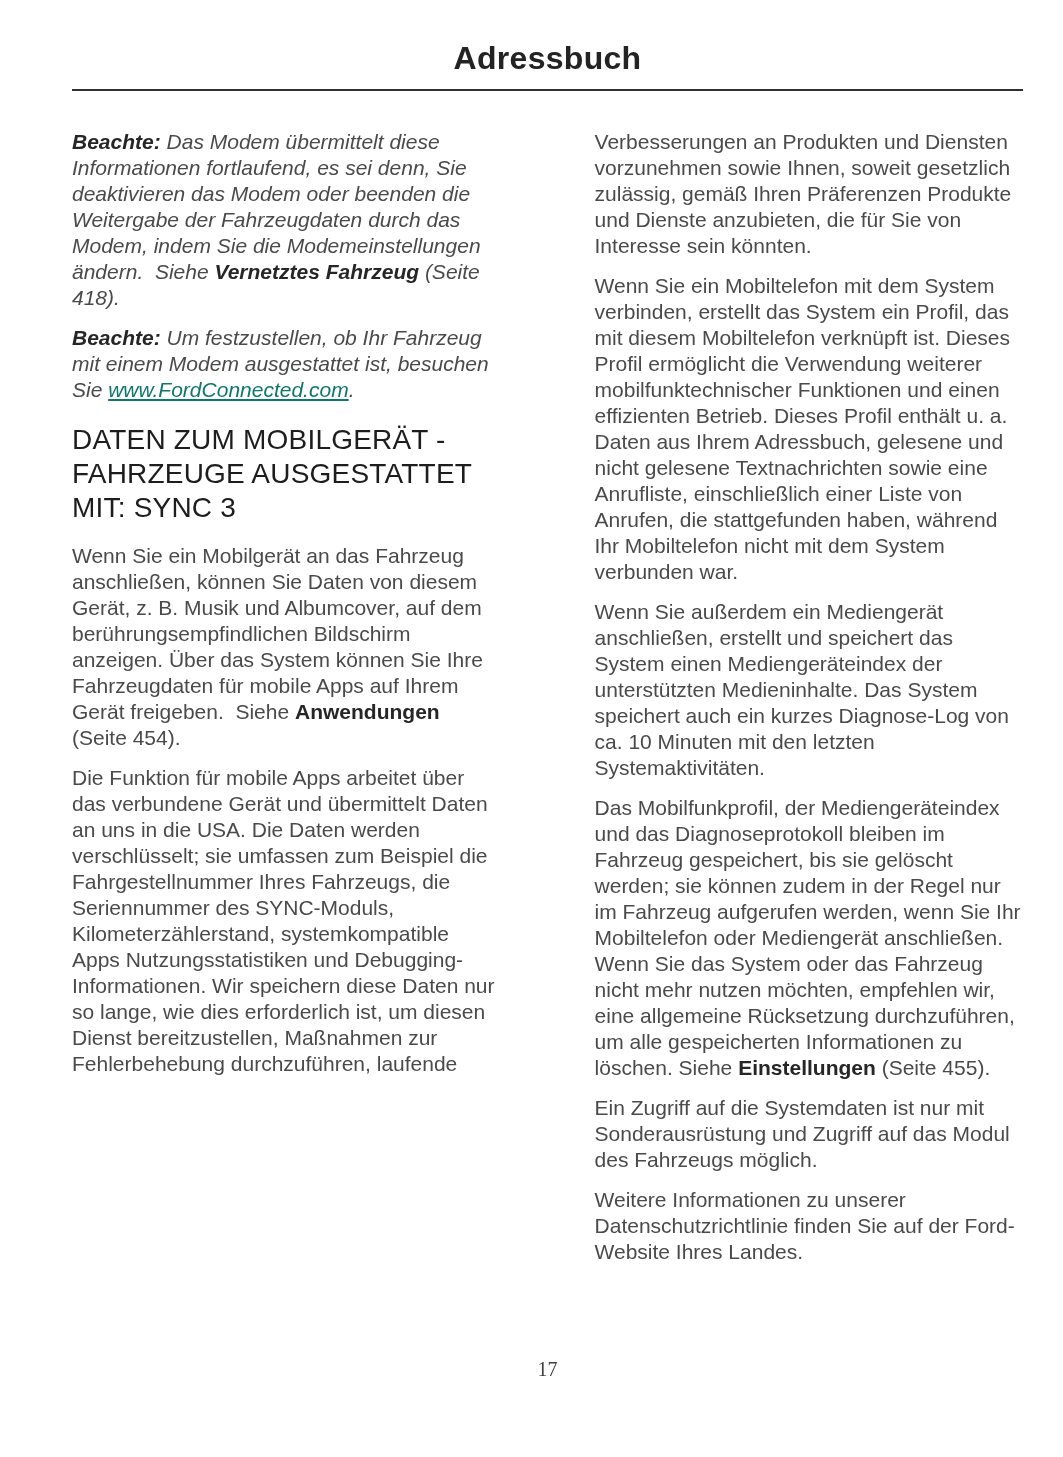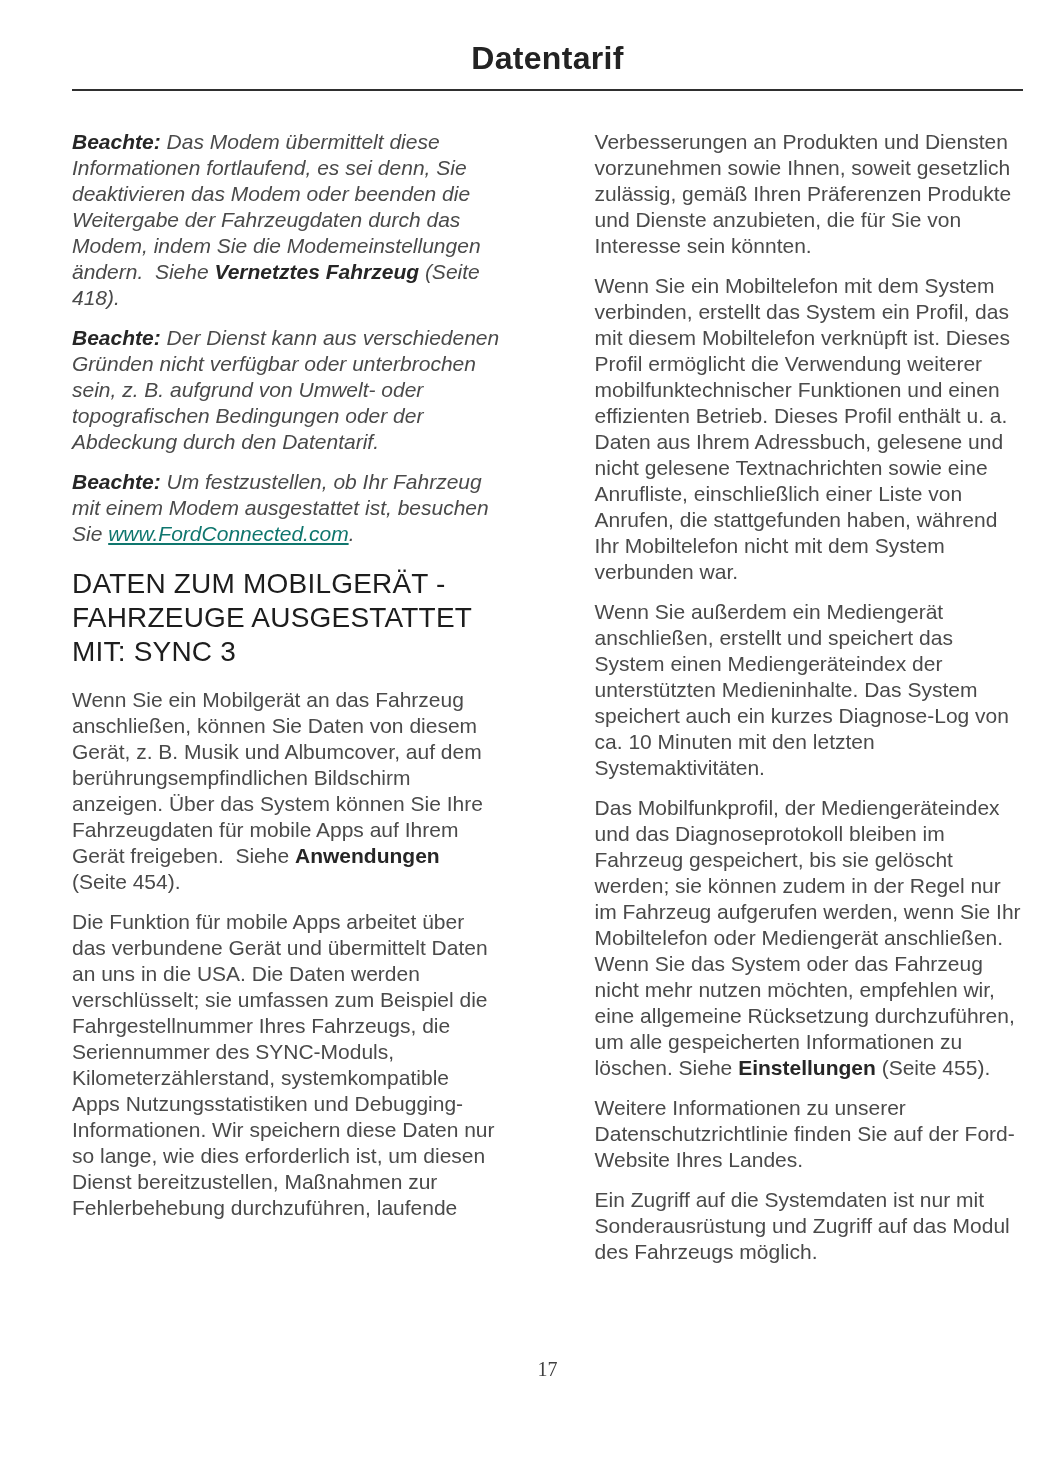--- a/index.html
+++ b/index.html
@@ -74,36 +74,35 @@
     text-align: center;
     font-size: 20px;
     color: #3f3f3f;
     font-family: Liberation Serif, serif;
   }
 </style>
 </head>
 <body>
 
 <div class="page">
-  <h1 class="doc-title">Datentarif</h1>
+  <h1 class="doc-title">Adressbuch</h1>
   <hr class="title-rule">
   <div class="columns">
     <div class="col col-left">
         <p class="note"><span class="seg-bold">Beachte: </span><span class="seg-italic">Das Modem übermittelt diese Informationen fortlaufend, es sei denn, Sie deaktivieren das Modem oder beenden die Weitergabe der Fahrzeugdaten durch das Modem, indem Sie die Modemeinstellungen ändern. &nbsp;Siehe </span><span class="seg-bold seg-italic">Vernetztes Fahrzeug</span><span class="seg-italic"> (Seite 418).</span></p>
-        <p class="note"><span class="seg-bold">Beachte: </span><span class="seg-italic">Der Dienst kann aus verschiedenen Gründen nicht verfügbar oder unterbrochen sein, z. B. aufgrund von Umwelt- oder topografischen Bedingungen oder der Abdeckung durch den Datentarif.</span></p>
         <p class="note"><span class="seg-bold">Beachte: </span><span class="seg-italic">Um festzustellen, ob Ihr Fahrzeug mit einem Modem ausgestattet ist, besuchen Sie </span><a class="link seg-italic">www.FordConnected.com</a><span class="seg-italic">.</span></p>
         <h2 class="section-heading">DATEN ZUM MOBILGERÄT -
 FAHRZEUGE AUSGESTATTET
 MIT: SYNC 3</h2>
         <p class="body-paragraph"><span class="">Wenn Sie ein Mobilgerät an das Fahrzeug anschließen, können Sie Daten von diesem Gerät, z. B. Musik und Albumcover, auf dem berührungsempfindlichen Bildschirm anzeigen. Über das System können Sie Ihre Fahrzeugdaten für mobile Apps auf Ihrem Gerät freigeben. &nbsp;Siehe </span><span class="seg-bold">Anwendungen</span><span class=""> (Seite 454).</span></p>
         <p class="body-paragraph"><span class="">Die Funktion für mobile Apps arbeitet über das verbundene Gerät und übermittelt Daten an uns in die USA. Die Daten werden verschlüsselt; sie umfassen zum Beispiel die Fahrgestellnummer Ihres Fahrzeugs, die Seriennummer des SYNC-Moduls, Kilometerzählerstand, systemkompatible Apps Nutzungsstatistiken und Debugging-Informationen. Wir speichern diese Daten nur so lange, wie dies erforderlich ist, um diesen Dienst bereitzustellen, Maßnahmen zur Fehlerbehebung durchzuführen, laufende</span></p>
       </div>
     <div class="col col-right">
         <p class="body-paragraph"><span class="">Verbesserungen an Produkten und Diensten vorzunehmen sowie Ihnen, soweit gesetzlich zulässig, gemäß Ihren Präferenzen Produkte und Dienste anzubieten, die für Sie von Interesse sein könnten.</span></p>
         <p class="body-paragraph"><span class="">Wenn Sie ein Mobiltelefon mit dem System verbinden, erstellt das System ein Profil, das mit diesem Mobiltelefon verknüpft ist. Dieses Profil ermöglicht die Verwendung weiterer mobilfunktechnischer Funktionen und einen effizienten Betrieb. Dieses Profil enthält u. a. Daten aus Ihrem Adressbuch, gelesene und nicht gelesene Textnachrichten sowie eine Anrufliste, einschließlich einer Liste von Anrufen, die stattgefunden haben, während Ihr Mobiltelefon nicht mit dem System verbunden war.</span></p>
         <p class="body-paragraph"><span class="">Wenn Sie außerdem ein Mediengerät anschließen, erstellt und speichert das System einen Mediengeräteindex der unterstützten Medieninhalte. Das System speichert auch ein kurzes Diagnose-Log von ca. 10 Minuten mit den letzten Systemaktivitäten.</span></p>
         <p class="body-paragraph"><span class="">Das Mobilfunkprofil, der Mediengeräteindex und das Diagnoseprotokoll bleiben im Fahrzeug gespeichert, bis sie gelöscht werden; sie können zudem in der Regel nur im Fahrzeug aufgerufen werden, wenn Sie Ihr Mobiltelefon oder Mediengerät anschließen. Wenn Sie das System oder das Fahrzeug nicht mehr nutzen möchten, empfehlen wir, eine allgemeine Rücksetzung durchzuführen, um alle gespeicherten Informationen zu löschen. Siehe </span><span class="seg-bold">Einstellungen</span><span class=""> (Seite 455).</span></p>
+        <p class="body-paragraph"><span class="">Ein Zugriff auf die Systemdaten ist nur mit Sonderausrüstung und Zugriff auf das Modul des Fahrzeugs möglich.</span></p>
         <p class="body-paragraph"><span class="">Weitere Informationen zu unserer Datenschutzrichtlinie finden Sie auf der Ford-Website Ihres Landes.</span></p>
-        <p class="body-paragraph"><span class="">Ein Zugriff auf die Systemdaten ist nur mit Sonderausrüstung und Zugriff auf das Modul des Fahrzeugs möglich.</span></p>
       </div>
   </div>
   <div class="page-number">17</div>
 </div>
 
 </body></html>

